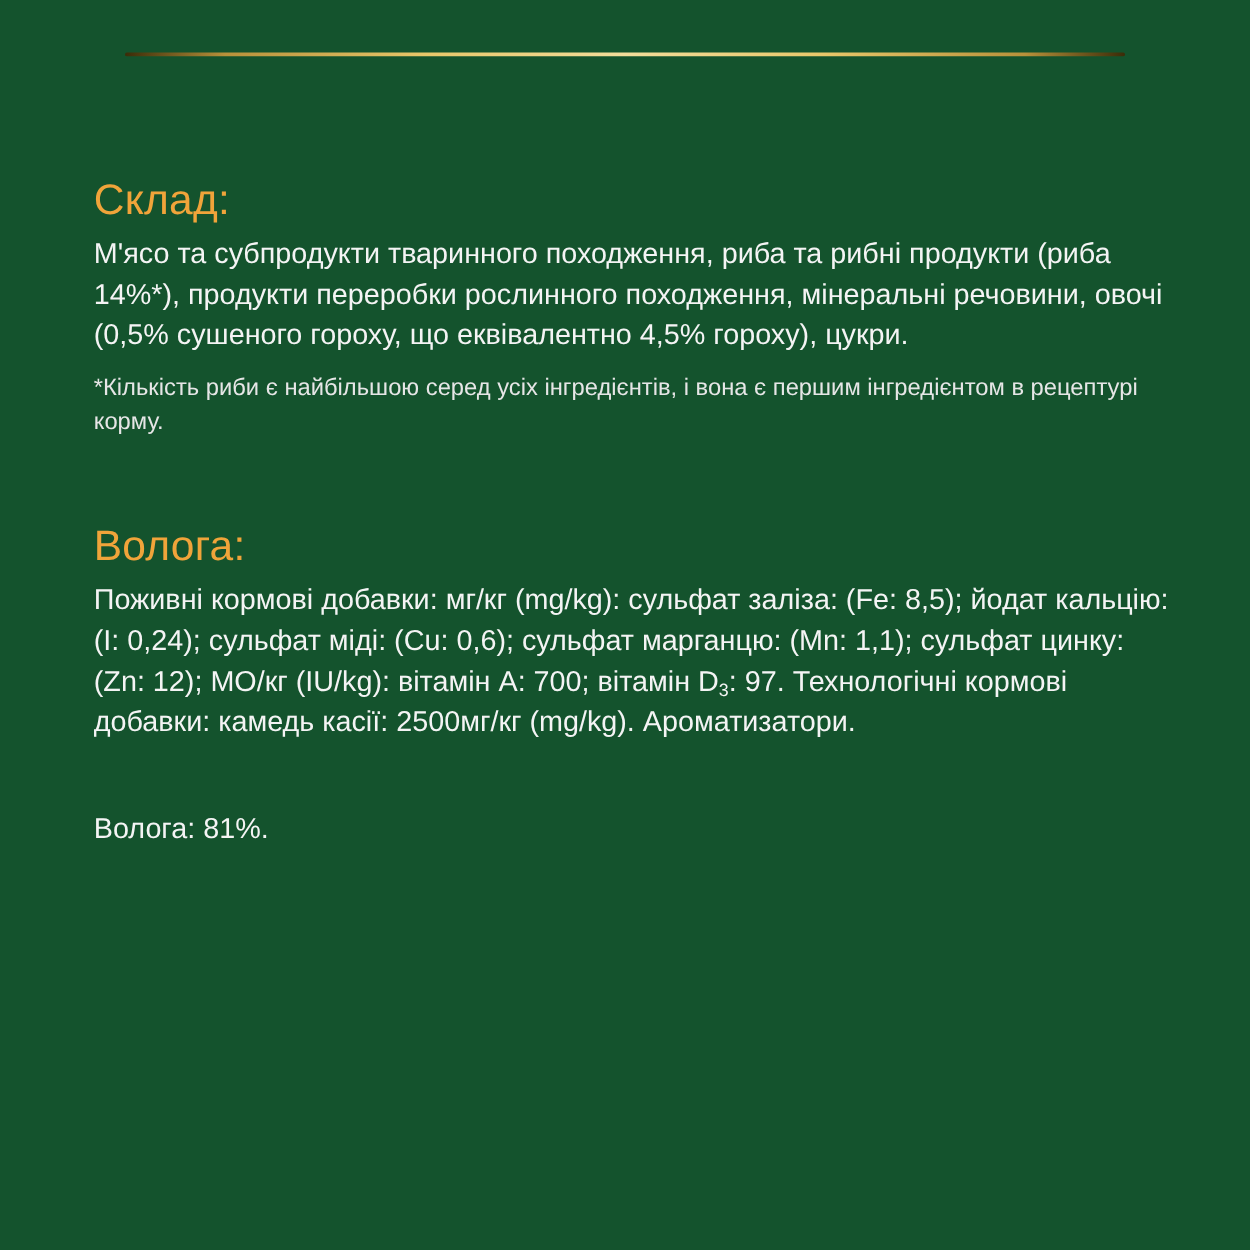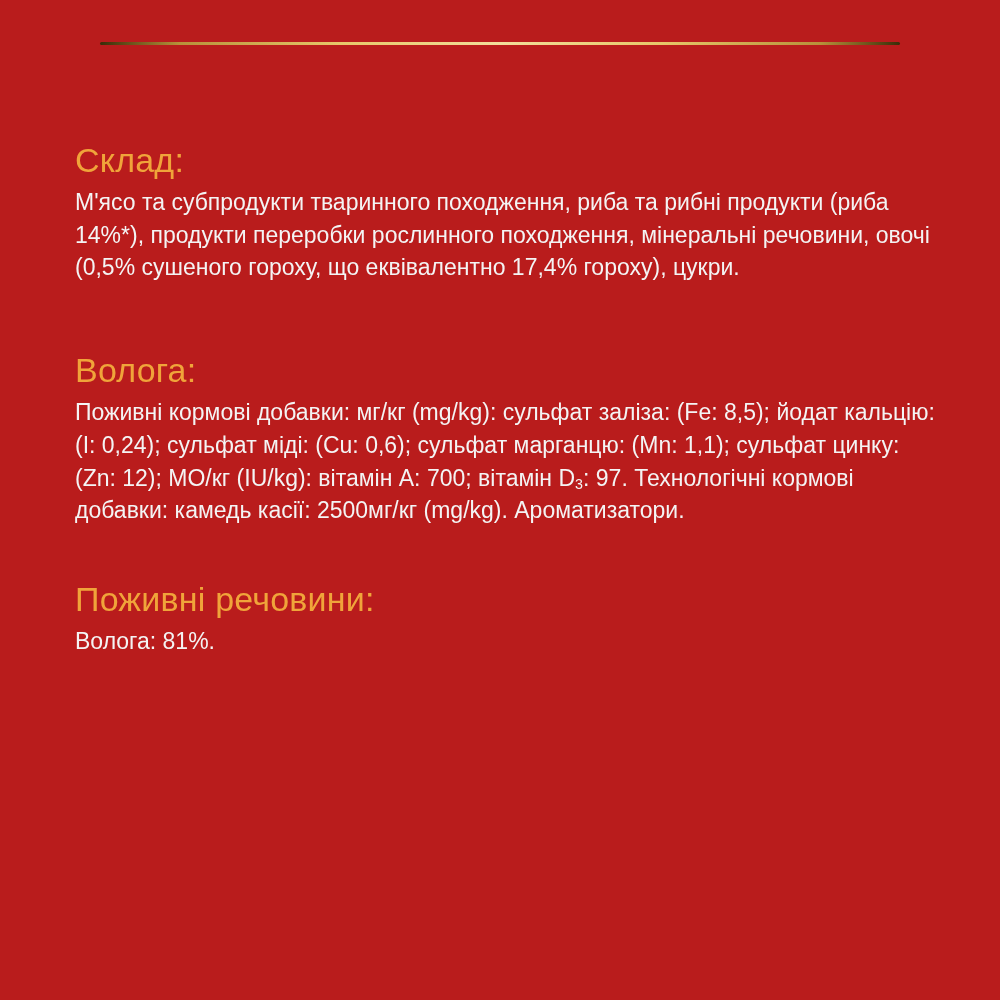--- a/index.html
+++ b/index.html
@@ -13,21 +13,21 @@
     font-family: "Liberation Sans", sans-serif;
     color: #f2f2f2;
     overflow: hidden;
     position: relative;
   }
   .page {
     width: 1000px;
     height: 1000px;
     box-sizing: border-box;
     position: relative;
-    background: #b91c1c;
+    background: #14532d;
   }
   .top-rule-wrap {
     position: absolute;
     top: 42px;
     left: 0;
     width: 1000px;
     display: flex;
     justify-content: center;
   }
   .top-rule {
@@ -88,27 +88,27 @@
 <div class="page">
 
   <div class="top-rule-wrap">
     <div class="top-rule"></div>
   </div>
 
   <div class="content">
 
     <section class="block-composition">
       <h2 class="section-title">Склад:</h2>
-      <p class="body-text">М'ясо та субпродукти тваринного походження, риба та рибні продукти (риба 14%*), продукти переробки рослинного походження, мінеральні речовини, овочі (0,5% сушеного гороху, що еквівалентно 17,4% гороху), цукри.</p>
+      <p class="body-text">М'ясо та субпродукти тваринного походження, риба та рибні продукти (риба 14%*), продукти переробки рослинного походження, мінеральні речовини, овочі (0,5% сушеного гороху, що еквівалентно 4,5% гороху), цукри.</p>
+      <p class="note-text">*Кількість риби є найбільшою серед усіх інгредієнтів, і вона є першим інгредієнтом в рецептурі корму.</p>
     </section>
 
     <section class="block-additives">
       <h2 class="section-title">Волога:</h2>
       <p class="body-text"><span>Поживні кормові добавки: мг/кг (mg/kg): сульфат заліза: (Fe: 8,5); йодат кальцію: (I: 0,24); сульфат міді: (Cu: 0,6); сульфат марганцю: (Mn: 1,1); сульфат цинку: (Zn: 12); МО/кг (IU/kg): вітамін A: 700; вітамін D</span><sub>3</sub><span>: 97. Технологічні кормові добавки: камедь касії: 2500мг/кг (mg/kg). Ароматизатори.</span></p>
     </section>
 
     <section class="block-nutrients">
-      <h2 class="section-title">Поживні речовини:</h2>
       <p class="body-text">Волога: 81%.</p>
     </section>
 
   </div>
 </div>
 
 </body></html>

